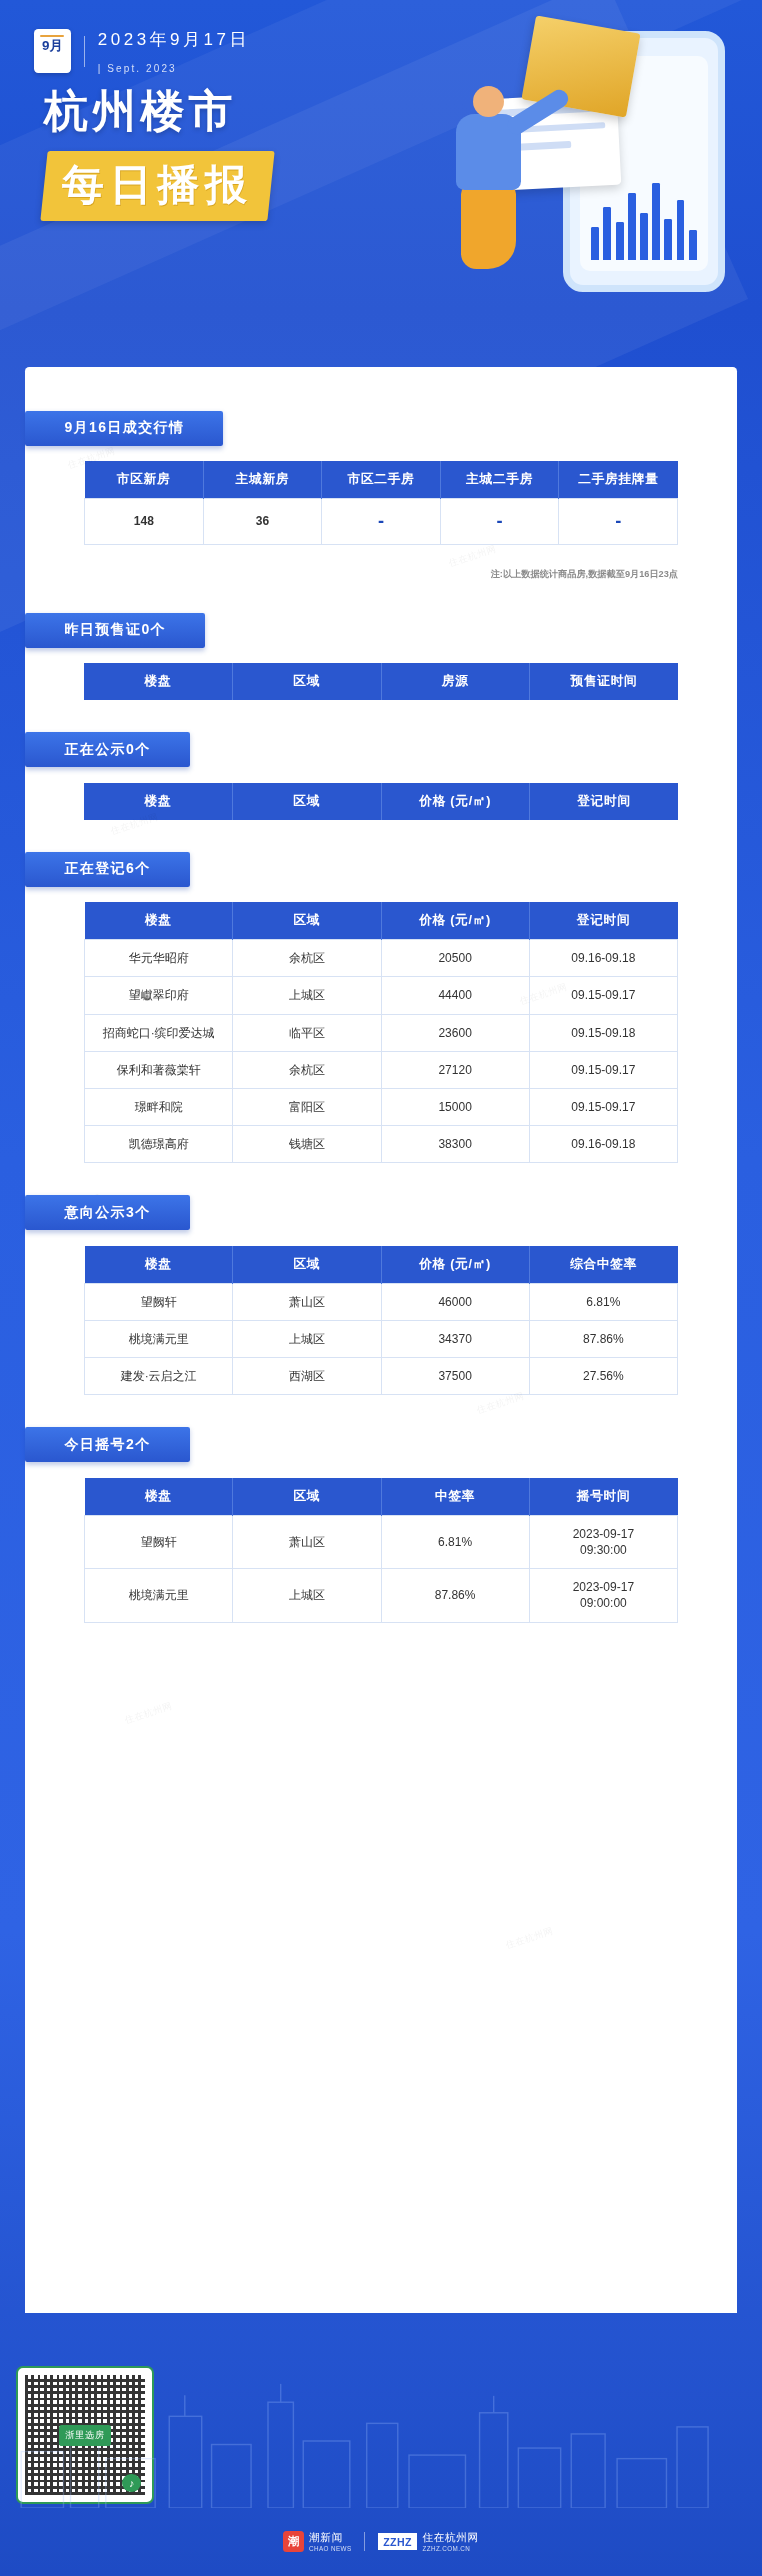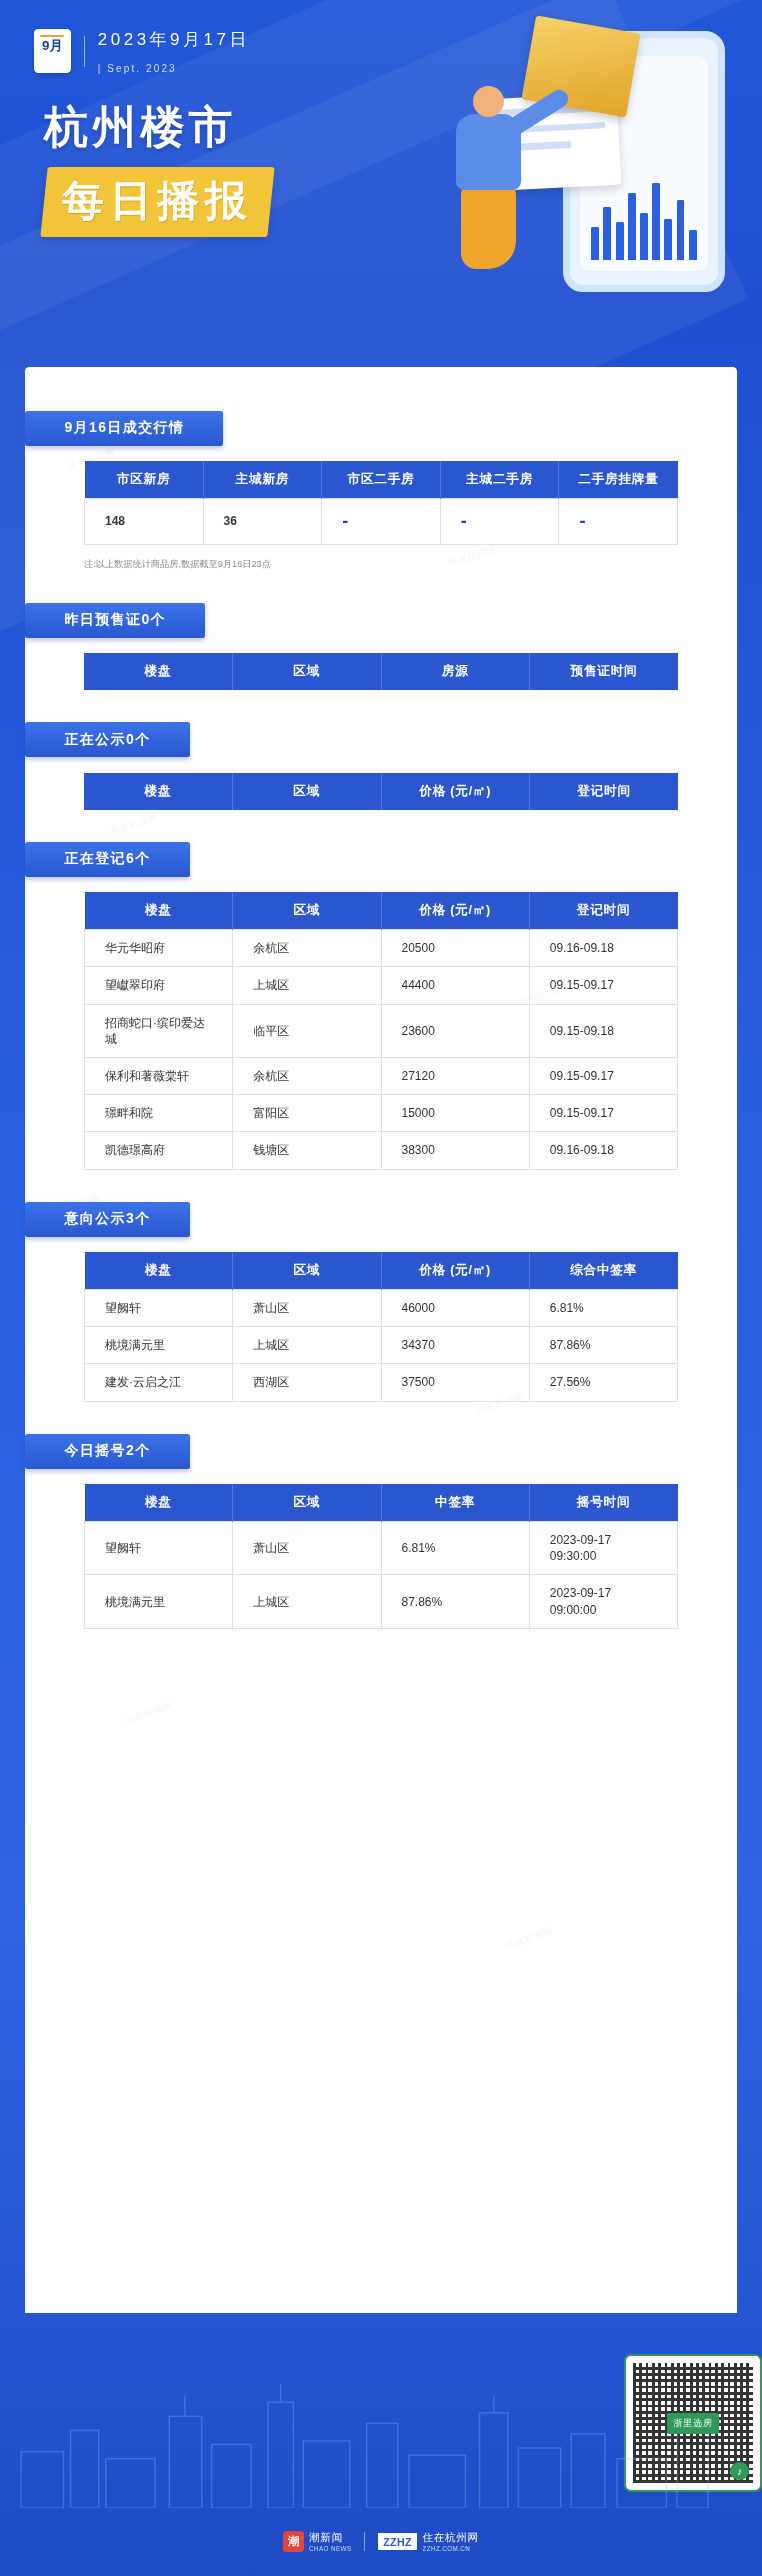--- a/index.html
+++ b/index.html
@@ -83,21 +83,21 @@
     font-size: 17px;
     letter-spacing: 3.5px;
   }
   .date-en {
     color: rgba(255,255,255,.8);
     font-size: 10px;
     letter-spacing: 2.1px;
   }
   .title-wrap {
     margin-left: 44px;
-    margin-top: 24px;
+    margin-top: 8px;
     font-family: Liberation Serif, serif;
   }
   .title-1 {
     color: #ffffff;
     font-size: 44px;
     font-weight: bold;
     letter-spacing: 4.2px;
     text-shadow: 0 2.1px 5.6px rgba(0,0,0,.22);
   }
   .title-2-box {
@@ -228,47 +228,50 @@
     color: #ffffff;
     font-size: 12.7px;
     font-weight: bold;
     padding: 10px 2.8px;
     border-right: 0.7px solid #4f79dd;
     letter-spacing: 0.7px;
   }
   table.dtable th:last-child { border-right: none; }
   table.dtable td {
     border: 0.7px solid #d7e2f4;
+    text-align: center;
     font-size: 12px;
     color: #333333;
-    padding: 10px 20px;
+    padding: 10px 5px;
     line-height: 1.35;
   }
   .sum-td {
     font-size: 21px;
     font-weight: bold;
     color: #1b47b8;
     padding: 12.7px 4.2px;
   }
   .sum-td.dash { color: #1b47b8; font-size: 18.3px; }
   .note {
     width: 594px;
-    margin: 13px auto 0 auto;
+    margin: 23px auto 0 auto;
+    text-align: right;
     font-size: 9.2px;
     color: #8b8b8b;
+    font-weight: bold;
   }
   .section { margin-top: 32px; }
   .section.first { margin-top: 15.5px; }
   .pre { white-space: pre-line; }
 
   
   .qr-area {
-    margin: 0 auto;
+    margin: 12px auto;
     padding: 41px 0 14px 16px;
-    display: flex; flex-direction: column; align-items: flex-end;
+    display: flex; flex-direction: column; align-items: flex-start;
     position: relative;
   }
   .qr-box {
     width: 138px; height: 138px;
     background: #ffffff;
     border: 2.1px solid #2f9a57;
     border-radius: 7px;
     position: relative;
     display: flex; align-items: center; justify-content: center;
     overflow: hidden;

